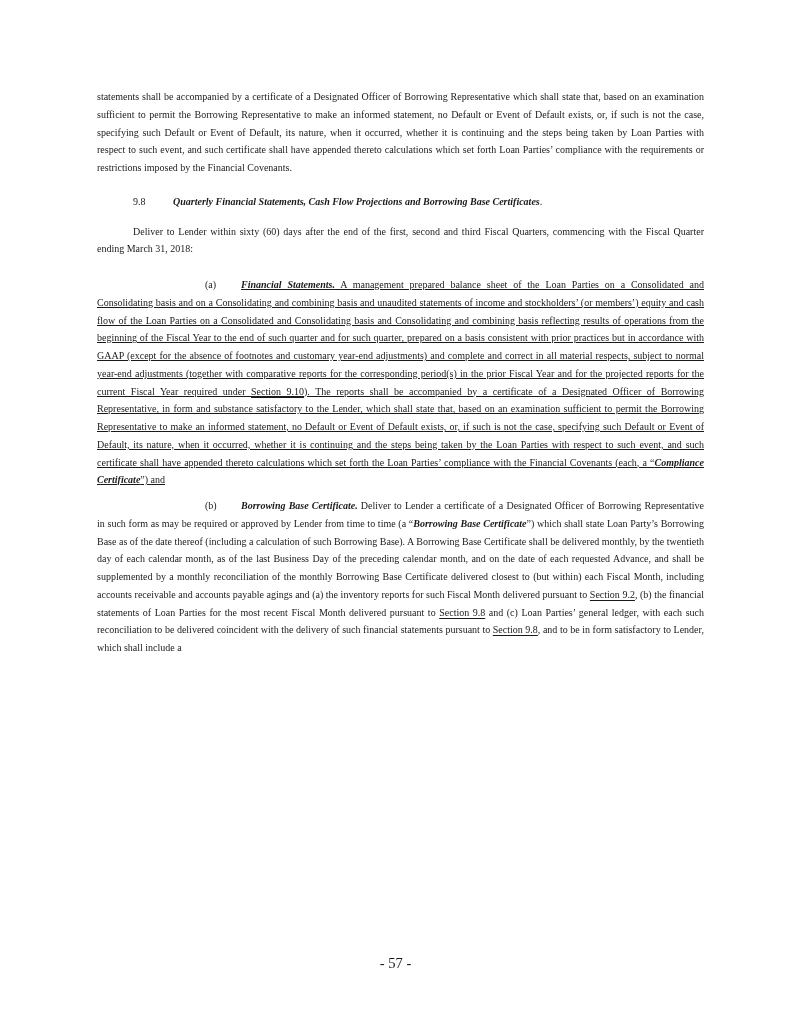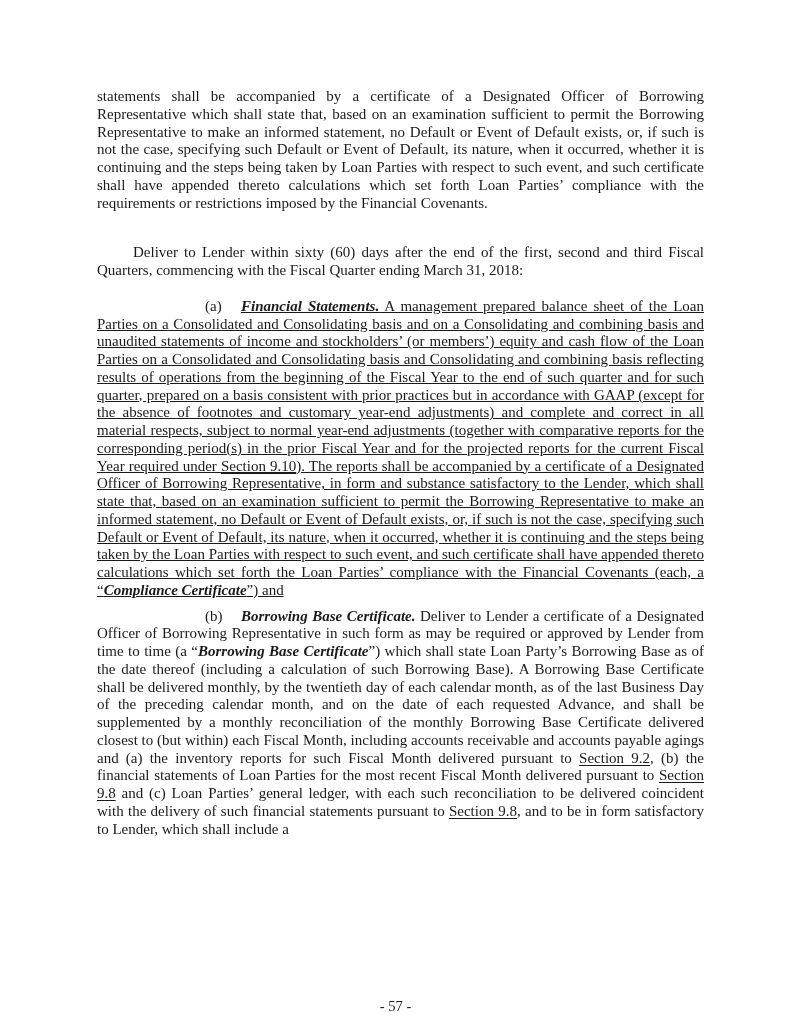--- a/index.html
+++ b/index.html
@@ -1,39 +1,40 @@
 <!DOCTYPE html>
 <html><head>
 <meta charset="utf-8">
 <style>
   html, body { margin: 0; padding: 0; }
   body {
     width: 791px; height: 1024px; background: #ffffff; position: relative; overflow: hidden;
     font-family: "Liberation Serif", serif; color: #1a1a1a;
   }
   .page { position: absolute; left: 97px; top: 88px; width: 607px; }
-  p { margin: 0; font-size: 15px; line-height: 17.75px; text-align: justify; }
+  p { margin: 0; font-size: 10px; line-height: 17.75px; text-align: justify; }
   .p1 { }
   .heading { margin-top: 16px; }
   .heading .num { display: inline-block; width: 40px; padding-left: 36px; }
   .heading .title { font-weight: bold; font-style: italic; }
-  .deliver { margin-top: 32px; text-indent: 36px; }
+  .deliver { margin-top: 12px; text-indent: 36px; }
   .para-a { margin-top: 18px; text-indent: 108px; text-decoration: underline; }
   .para-b { margin-top: 8px; text-indent: 108px; }
   .label { display: inline-block; text-indent: 0; width: 36px; }
   .bi { font-weight: bold; font-style: italic; }
   .link { text-decoration: underline; text-underline-offset: 2px; }
-  .footer { position: absolute; top: 998px; left: 0; width: 791px; text-align: center; font-size: 14.6px; }
+  .footer { position: absolute; top: 955px; left: 0; width: 791px; text-align: center; font-size: 14.6px; }
 </style>
 </head>
 <body>
 
 <div class="page">
   <p class="p1">statements shall be accompanied by a certificate of a Designated Officer of Borrowing Representative which shall state that, based on an examination sufficient to permit the Borrowing Representative to make an informed statement, no Default or Event of Default exists, or, if such is not the case, specifying such Default or Event of Default, its nature, when it occurred, whether it is continuing and the steps being taken by Loan Parties with respect to such event, and such certificate shall have appended thereto calculations which set forth Loan Parties’ compliance with the requirements or restrictions imposed by the Financial Covenants.</p>
 
+  <p class="heading"><span class="num">9.8</span><span class="title">Quarterly Financial Statements, Cash Flow Projections and Borrowing Base Certificates</span><span>.</span></p>
 
   <p class="deliver">Deliver to Lender within sixty (60) days after the end of the first, second and third  Fiscal Quarters, commencing with the Fiscal Quarter ending March 31, 2018:</p>
 
   <p class="para-a"><span class="label">(a)</span><span class="bi">Financial Statements.</span><span> A management prepared balance sheet of the Loan Parties on a Consolidated and Consolidating basis and on a Consolidating and combining basis and unaudited statements of income and stockholders’ (or members’) equity and cash flow of the Loan Parties on a Consolidated and Consolidating basis and Consolidating and combining basis reflecting results of operations from the beginning of the Fiscal Year to the end of such quarter and for such quarter, prepared on a basis consistent with prior practices but in accordance with GAAP (except for the absence of footnotes and customary year-end adjustments) and complete and correct in all material respects, subject to normal year-end adjustments (together with comparative reports for the corresponding period(s) in the prior Fiscal Year and for the projected reports for the current Fiscal Year required under </span><a class="link">Section 9.10</a><span>).  The reports shall be accompanied by a certificate of a Designated Officer of Borrowing Representative, in form and substance satisfactory to the Lender, which shall state that, based on an examination sufficient to permit the Borrowing Representative to make an informed statement, no Default or Event of Default exists, or, if such is not the case, specifying such Default or Event of Default, its nature, when it occurred, whether it is continuing and the steps being taken by the Loan Parties with respect to such event, and such certificate shall have appended thereto calculations which set forth the Loan Parties’ compliance with the Financial Covenants (each, a “</span><span class="bi">Compliance Certificate</span><span>”) and</span></p>
 
   <p class="para-b"><span class="label">(b)</span><span class="bi">Borrowing Base Certificate.</span><span>  Deliver to Lender a certificate of a Designated Officer of Borrowing Representative in such form as may be required or approved by Lender from time to time (a “</span><span class="bi">Borrowing Base Certificate</span><span>”) which shall state Loan Party’s Borrowing Base as of the date thereof (including a calculation of such Borrowing Base).  A Borrowing Base Certificate shall be delivered monthly, by the  twentieth day of each calendar month, as of the last Business Day of the preceding calendar month, and on the date of each requested Advance, and shall be supplemented by a monthly reconciliation of the monthly Borrowing Base Certificate delivered closest to (but within) each Fiscal Month, including accounts receivable and accounts payable agings and (a) the inventory reports for such Fiscal Month delivered pursuant to </span><a class="link">Section 9.2</a><span>, (b) the financial statements of Loan Parties for the most recent Fiscal Month delivered pursuant to </span><a class="link">Section 9.8</a><span> and (c) Loan Parties’ general ledger, with each such reconciliation to be delivered coincident with the delivery of such financial statements pursuant to </span><a class="link">Section 9.8</a><span>, and to be in form satisfactory to Lender, which shall include a</span></p>
 </div>
 
 <div class="footer">- 57 -</div>
 

